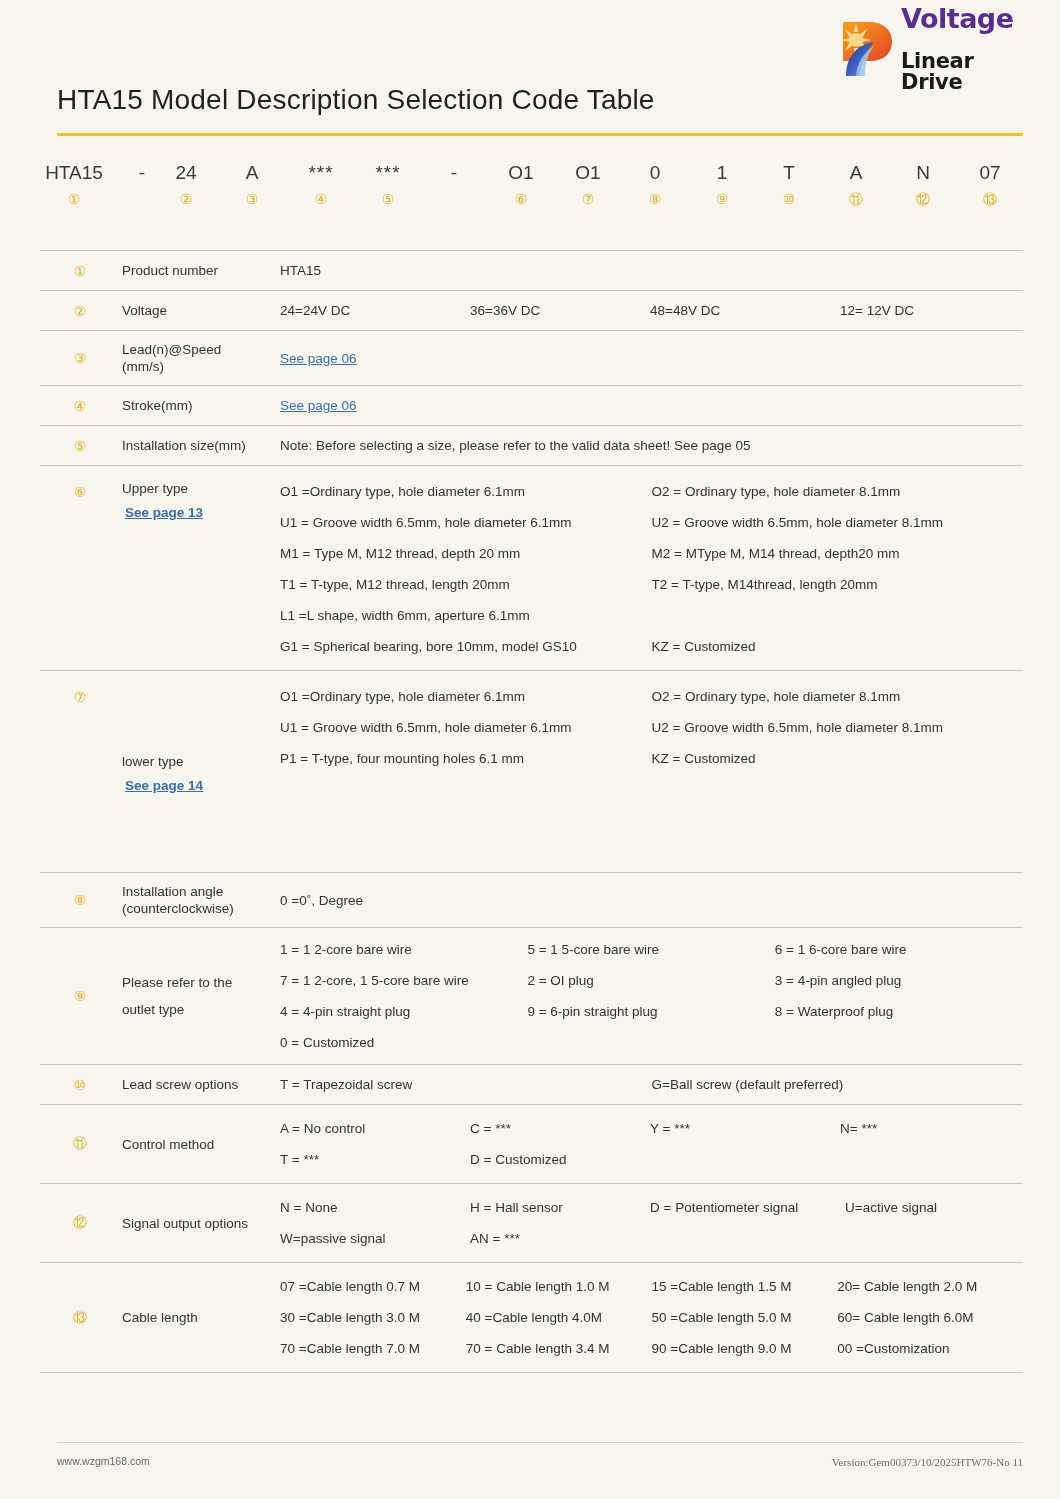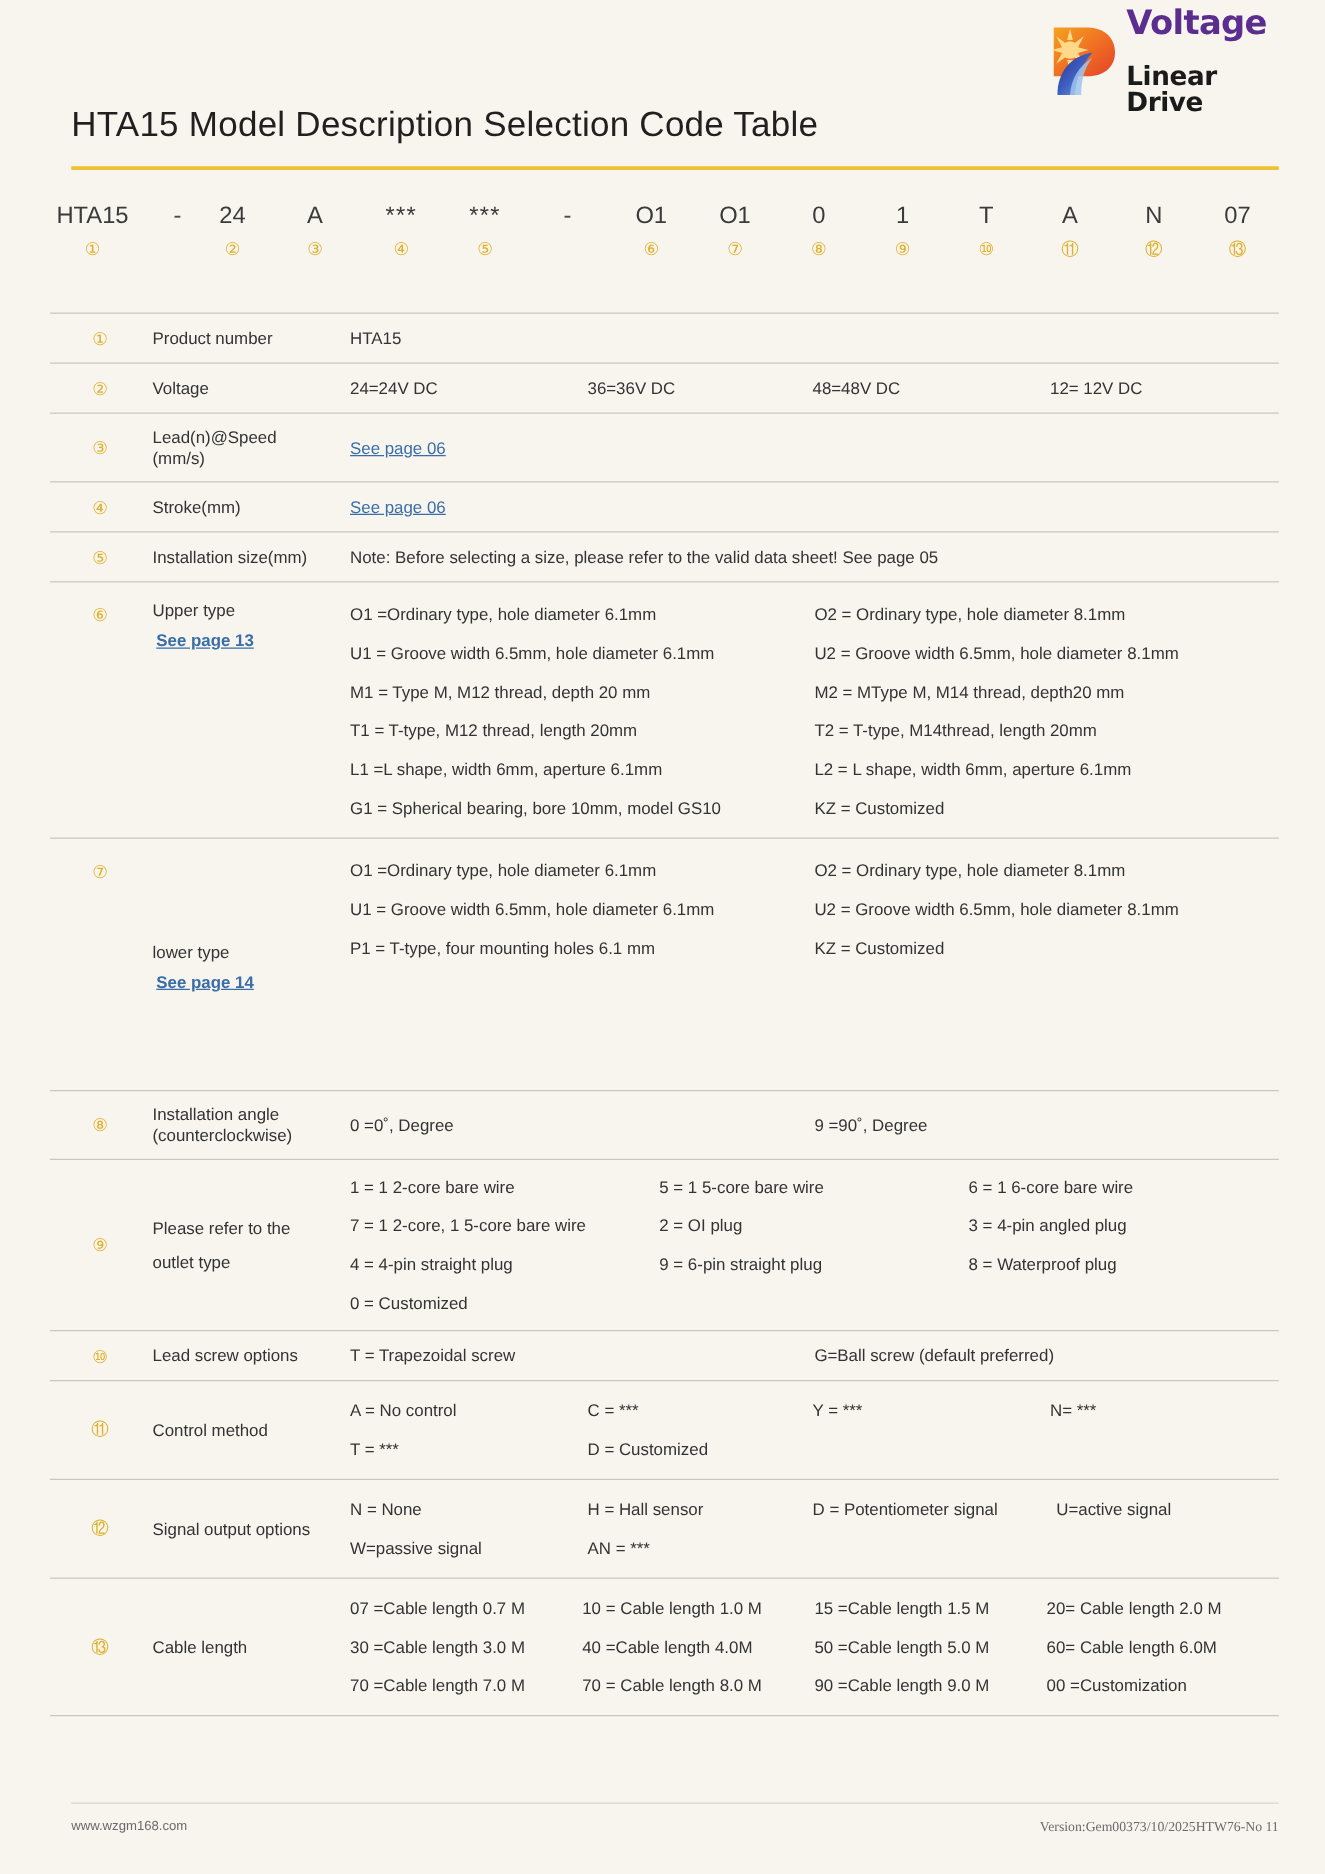--- a/index.html
+++ b/index.html
@@ -420,21 +420,20 @@
         <div class="cols stack-line">
           <div class="cell w-half">M1 = Type M, M12 thread, depth 20 mm</div>
           <div class="cell w-half">M2 = MType M, M14 thread, depth20 mm</div>
         </div>
         <div class="cols stack-line">
           <div class="cell w-half">T1 = T-type, M12 thread, length 20mm</div>
           <div class="cell w-half">T2 = T-type, M14thread, length 20mm</div>
         </div>
         <div class="cols stack-line">
           <div class="cell w-half">L1 =L shape, width 6mm, aperture 6.1mm</div>
-          <div class="cell w-half">L2 = L shape, width 6mm, aperture 6.1mm</div>
         </div>
         <div class="cols stack-line">
           <div class="cell w-half">G1 = Spherical bearing, bore 10mm, model GS10</div>
           <div class="cell w-half">KZ = Customized</div>
         </div>
       </div>
     </div>
 
     <div class="row">
       <div class="idx" style="align-items:flex-start;padding-top:18px">⑦</div>
@@ -461,21 +460,20 @@
 
     <div class="row">
       <div class="idx">⑧</div>
       <div class="label">
         <span>Installation angle</span>
         <span>(counterclockwise)</span>
       </div>
       <div class="content">
         <div class="cols">
           <div class="cell w-half">0 =0˚,  Degree</div>
-          <div class="cell w-half">9 =90˚,  Degree</div>
         </div>
       </div>
     </div>
 
     <div class="row">
       <div class="idx">⑨</div>
       <div class="label">
         <span>Please refer to the</span>
         <span style="margin-top:10px">outlet type</span>
       </div>
@@ -563,21 +561,21 @@
           <div class="cell w-cab">20= Cable length 2.0 M</div>
         </div>
         <div class="cols stack-line">
           <div class="cell w-cab">30 =Cable length 3.0 M</div>
           <div class="cell w-cab">40 =Cable length 4.0M</div>
           <div class="cell w-cab">50 =Cable length 5.0 M</div>
           <div class="cell w-cab">60= Cable length 6.0M</div>
         </div>
         <div class="cols stack-line">
           <div class="cell w-cab">70 =Cable length 7.0 M</div>
-          <div class="cell w-cab">70 = Cable length 8.0 M</div>
+          <div class="cell w-cab">70 = Cable length 3.4 M</div>
           <div class="cell w-cab">90 =Cable length 9.0 M</div>
           <div class="cell w-cab">00 =Customization</div>
         </div>
       </div>
     </div>
 
   </div>
 
   <div class="footer-rule"></div>
   <div class="footer-left">www.wzgm168.com</div>

